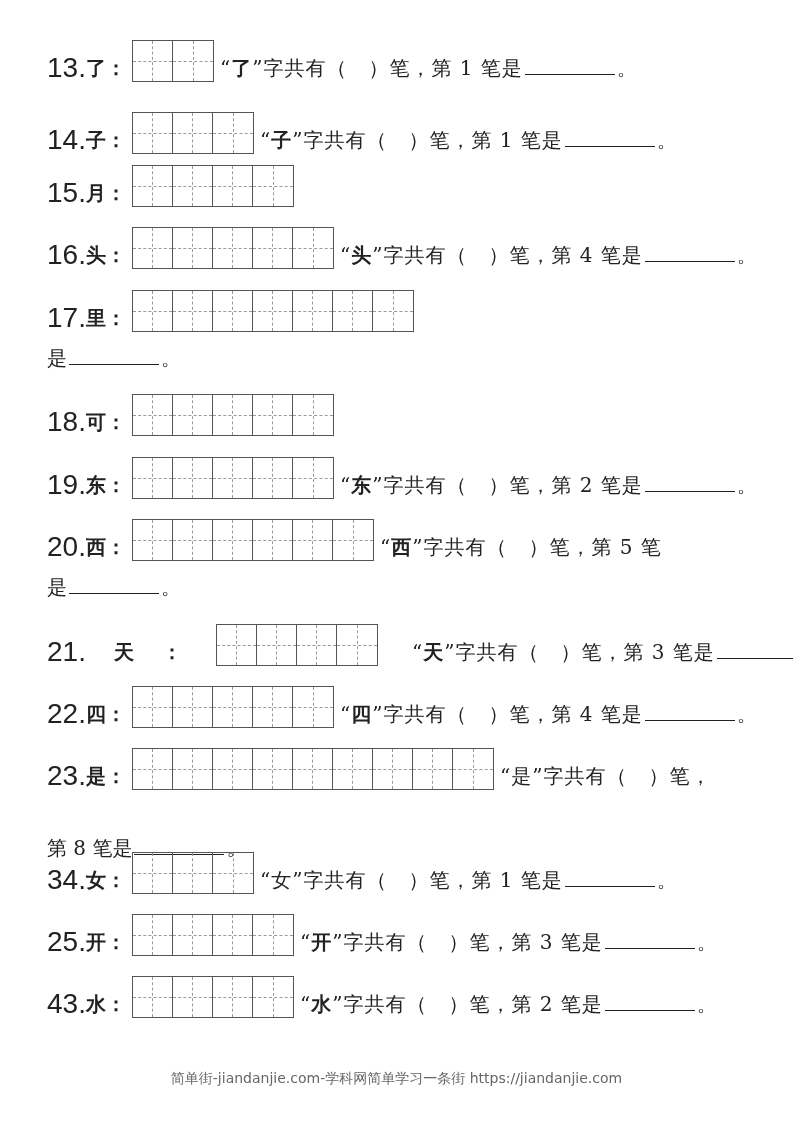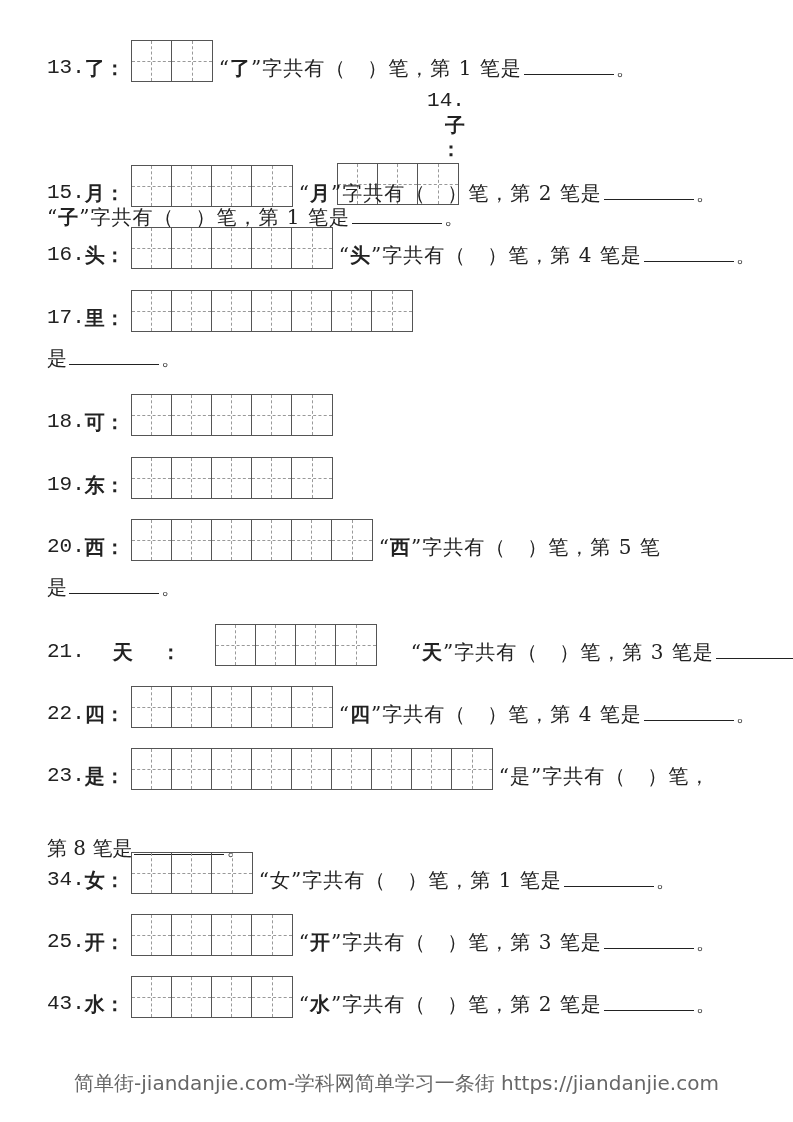--- a/index.html
+++ b/index.html
@@ -4,70 +4,69 @@
 <style>
   html, body { margin: 0; padding: 0; }
   body {
     width: 793px; height: 1122px; background: #ffffff; position: relative;
     font-family: "DejaVu Serif", "Liberation Serif", serif; color: #222;
     overflow: hidden;
   }
   .page { position: absolute; left: 0; top: 0; width: 793px; height: 1122px; }
   .q { position: absolute; left: 47px; font-size: 20px; line-height: 24px; white-space: nowrap; }
   .line { display: flex; align-items: flex-end; }
-  .num { font-family: Liberation Mono, monospace; font-size: 21px; }
+  .num { font-family: Liberation Sans, sans-serif; font-size: 28px; }
   .ch { font-weight: bold; font-size: 20px; }
   .colon { font-weight: bold; margin-right: 4px; }
   .grid { display: inline-flex; border: 1.5px solid #555; margin: 0 6px 0 2px; transform: translateY(2px); }
   .cell { width: 40px; height: 40px; position: relative; border-right: 1.5px solid #555; box-sizing: border-box; }
   .cell:last-child { border-right: none; }
   .cell::before { content: ""; position: absolute; left: 50%; top: 0; bottom: 0; border-left: 1px dashed #999; }
   .cell::after { content: ""; position: absolute; top: 50%; left: 0; right: 0; border-top: 1px dashed #999; }
   .txt { font-size: 20px; letter-spacing: 1px; text-align: right; }
   .qb { font-weight: bold; }
   .blank { display: inline-block; width: 90px; border-bottom: 1.5px solid #222; height: 20px; margin: 0 2px; }
   .cont { position: absolute; left: 47px; font-size: 20px; }
-  .footer { position: absolute; left: 0; right: 0; top: 1070px; text-align: center; font-family: "DejaVu Sans", sans-serif; font-size: 20px; color: #666; }
+  .footer { position: absolute; left: 0; right: 0; top: 1070px; text-align: center; font-family: "DejaVu Sans", sans-serif; font-size: 14px; color: #666; }
 </style>
 </head>
 <body>
 
 <div class="page" id="page">
     <div class="q line" style="top: 38px;">
       <span class="num">13.</span>
       <span class="ch">了</span>
       <span class="colon">：</span>
       <span class="grid">
         <span class="cell"></span>
         <span class="cell"></span>
       </span>
       <span class="txt"><span>“</span><span class="qb">了</span><span>”</span><span>字共有（　）笔，第</span> <span>1</span> <span>笔是</span><span class="blank"></span><span>。</span></span>
     </div>
-    <div class="q line" style="top: 89px; flex-direction: column;">
+    <div class="q line" style="top: 110px;">
       <span class="num">14.</span>
       <span class="ch">子</span>
       <span class="colon">：</span>
       <span class="grid">
         <span class="cell"></span>
         <span class="cell"></span>
         <span class="cell"></span>
       </span>
       <span class="txt"><span>“</span><span class="qb">子</span><span>”</span><span>字共有（　）笔，第</span> <span>1</span> <span>笔是</span><span class="blank"></span><span>。</span></span>
     </div>
     <div class="q line" style="top: 163px;">
       <span class="num">15.</span>
       <span class="ch">月</span>
       <span class="colon">：</span>
       <span class="grid">
         <span class="cell"></span>
         <span class="cell"></span>
         <span class="cell"></span>
         <span class="cell"></span>
       </span>
-      <span class="txt"><span>“</span><span class="qb">月</span><span>”</span><span>字共有（　）笔，第</span> <span>2</span> <span>笔是</span><span class="blank"></span><span>。</span></span>
     </div>
     <div class="q line" style="top: 225px;">
       <span class="num">16.</span>
       <span class="ch">头</span>
       <span class="colon">：</span>
       <span class="grid">
         <span class="cell"></span>
         <span class="cell"></span>
         <span class="cell"></span>
         <span class="cell"></span>
@@ -106,20 +105,21 @@
       <span class="num">19.</span>
       <span class="ch">东</span>
       <span class="colon">：</span>
       <span class="grid">
         <span class="cell"></span>
         <span class="cell"></span>
         <span class="cell"></span>
         <span class="cell"></span>
         <span class="cell"></span>
       </span>
+      <span class="txt"><span>“</span><span class="qb">东</span><span>”</span><span>字共有（　）笔，第</span> <span>2</span> <span>笔是</span><span class="blank"></span><span>。</span></span>
     </div>
     <div class="q line" style="top: 517px;">
       <span class="num">20.</span>
       <span class="ch">西</span>
       <span class="colon">：</span>
       <span class="grid">
         <span class="cell"></span>
         <span class="cell"></span>
         <span class="cell"></span>
         <span class="cell"></span>

